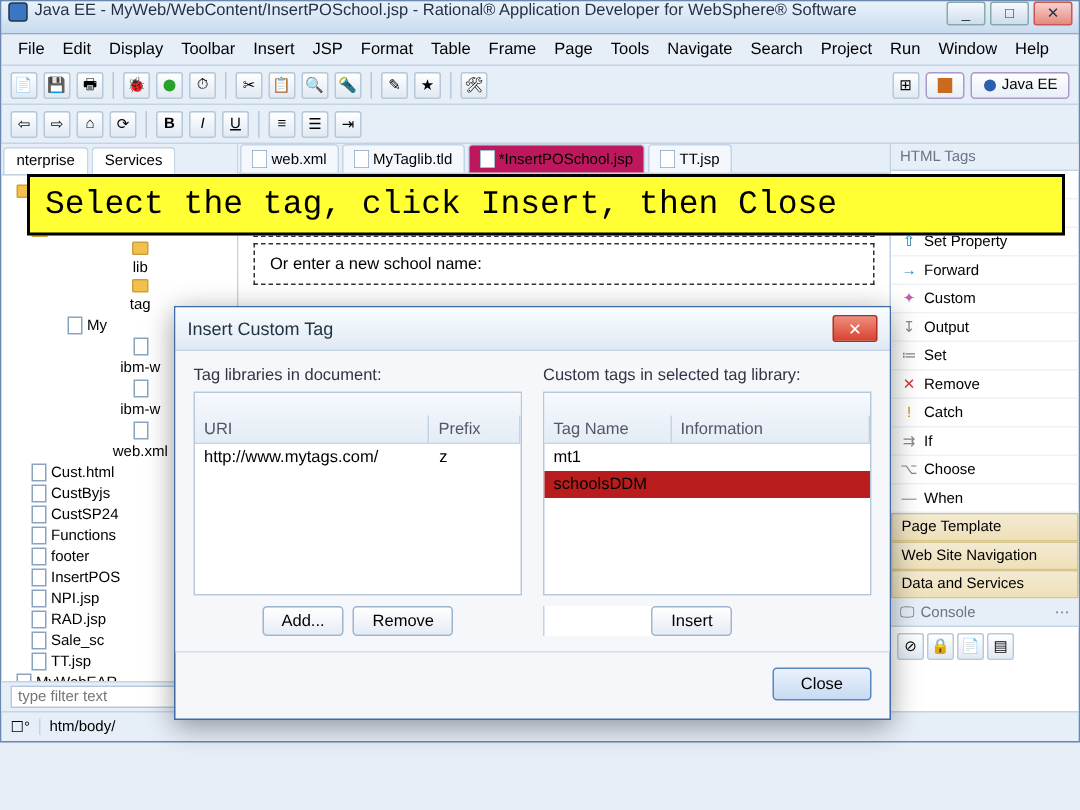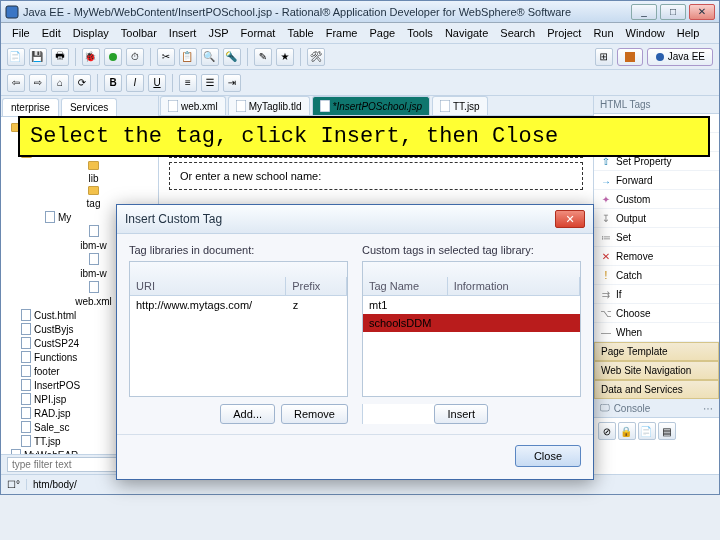--- a/index.html
+++ b/index.html
@@ -1,18 +1,18 @@
 <!DOCTYPE html>
 <html><head>
 <meta charset="utf-8">
 <style>
   * { box-sizing: border-box; font-family: "Segoe UI", Tahoma, sans-serif; }
   body { margin:0; background:#e8eef5; width:720px; height:540px; overflow:hidden; font-size:11px; }
   .win { border:1px solid #6a88b0; background:#cfe0f2; }
-  .titlebar { display:flex; align-items:center; background:linear-gradient(#eaf2fb,#c8dbf0); height:22px; padding:0 4px; border-bottom:1px solid #9ab; }
+  .titlebar { display:flex; background:linear-gradient(#eaf2fb,#c8dbf0); height:22px; padding:0 4px; border-bottom:1px solid #9ab; }
   .titlebar .ico { width:14px; height:14px; margin-right:4px; }
   .titlebar .title { flex:1; color:#234; font-size:11px; white-space:nowrap; overflow:hidden; text-overflow:ellipsis; }
   .winbtns { display:flex; gap:3px; }
   .winbtn { width:26px; height:16px; background:linear-gradient(#f5f9fd,#d0ddee); border:1px solid #8aa; border-radius:2px; display:flex; align-items:center; justify-content:center; color:#234; font-size:10px; }
   .winbtn.red { background:linear-gradient(#f9d0cc,#e58a80); border-color:#c55; }
   .menubar { display:flex; gap:2px; background:#e6eef7; padding:2px 6px; font-size:11px; border-bottom:1px solid #c3d4e6; }
   .menubar span { padding:2px 5px; }
   .toolbar { display:flex; align-items:center; gap:4px; background:#e6eef7; padding:3px 6px; border-bottom:1px solid #c3d4e6; flex-wrap:nowrap; height:26px; }
   .tbtn { width:18px; height:18px; background:linear-gradient(#fff,#e0e9f3); border:1px solid #b7c8da; border-radius:2px; display:flex; align-items:center; justify-content:center; font-size:10px; }
   .tsep { width:1px; height:18px; background:#b7c8da; margin:0 2px; }
@@ -25,21 +25,21 @@
   .tabs .tab { padding:3px 8px; background:#fff; border:1px solid #c3d4e6; border-bottom:none; border-radius:3px 3px 0 0; margin:2px 1px 0 1px; }
   .tree { padding:4px 2px; overflow:hidden; flex:1; font-size:10px; }
   .tree .item { display:flex; align-items:center; gap:3px; padding:1px 2px 1px 8px; white-space:nowrap; }
   .tree .item.d1 { padding-left:18px; } .tree .item.d2 { padding-left:30px;flex-direction:column; } .tree .item.d3 { padding-left:42px; }
   .folder { width:11px; height:9px; background:#f3c14b; border:1px solid #caa040; border-radius:1px; }
   .file { width:10px; height:12px; background:#fff; border:1px solid #8aa3c0; }
 
   .center { flex:1; display:flex; flex-direction:column; background:#fff; }
   .etabs { display:flex; background:#e6eef7; border-bottom:1px solid #c3d4e6; font-size:10px; height:20px; align-items:flex-end; }
   .etabs .etab { padding:3px 7px; background:#f4f8fc; border:1px solid #c3d4e6; border-bottom:none; border-radius:3px 3px 0 0; margin:0 1px; display:flex; align-items:center; gap:3px; }
-  .etabs .etab.active { background:#0f766e;font-style:italic; }
+  .etabs .etab.active { background:#be185d; }
   .editor { padding:10px; position:relative; flex:1; }
   .instr { padding:7px 10px; border:1px dashed #333; margin:4px 0; font-size:11px; }
 
   .right { width:126px; border-left:1px solid #c3d4e6; background:#fff; }
   .palhdr { background:#e6eef7; border-bottom:1px solid #c3d4e6; padding:3px 6px; font-size:10px; color:#678; }
   .pal .row { display:flex; align-items:center; gap:4px; padding:3px 6px; font-size:10px; border-bottom:1px solid #eef2f7; }
   .palico { width:12px; height:12px; display:inline-flex; align-items:center; justify-content:center; font-size:10px; }
   .cat { background:linear-gradient(#f3ead3,#eee0b8); border:1px solid #d6c58a; padding:3px 6px; font-size:10px; }
 
   .filter { display:flex; align-items:center; gap:4px; background:#e6eef7; border-top:1px solid #c3d4e6; padding:3px 6px; height:20px; font-size:10px; }
@@ -55,21 +55,21 @@
   .modal .mtitle .x { width:30px; height:18px; background:linear-gradient(#f08d7d,#d8432f); border:1px solid #b02e1e; border-radius:2px; color:#fff; display:flex; align-items:center; justify-content:center; font-size:11px; }
   .modal .mbody { padding:10px 12px; display:flex; gap:14px; background:#f5f7fb; }
   .panel { flex:1; display:flex; flex-direction:column; }
   .panel .lbl { font-size:11px; color:#334; margin-bottom:5px; }
   .grid { border:1px solid #b7c8da; background:#fff; height:136px; font-size:11px; }
   .grid .hdr { display:flex; background:linear-gradient(#f6f9fd,#e4ecf5); border-bottom:1px solid #c3d4e6; }
   .grid .hdr div { padding:3px 6px; border-right:1px solid #c3d4e6; font-size:11px; color:#556;margin-top:15px; }
   .grid .row { display:flex; }
   .grid .row div { padding:3px 6px; font-size:11px; }
   .grid .row.sel { background:#b91c1c; }
-  .btnrow { display:flex; gap:6px; margin-top:7px; justify-content:flex-end; }
+  .btnrow { display:flex; gap:6px; margin-top:7px; justify-content:center; }
   .btnrow.right { justify-content:flex-end; }
   .btn { background:linear-gradient(#fff,#e5ecf5); border:1px solid #9fb4ce; border-radius:3px; padding:3px 12px; font-size:11px; }
   .mfoot { display:flex; justify-content:flex-end; padding:10px 12px 12px; border-top:1px solid #d5dfeb; }
   .btn.close { background:linear-gradient(#eaf2fc,#c7dbf3); border:1px solid #5a86c2; padding:4px 18px; }
 
   svg { display:block; }
 </style>
 </head>
 <body>
 

